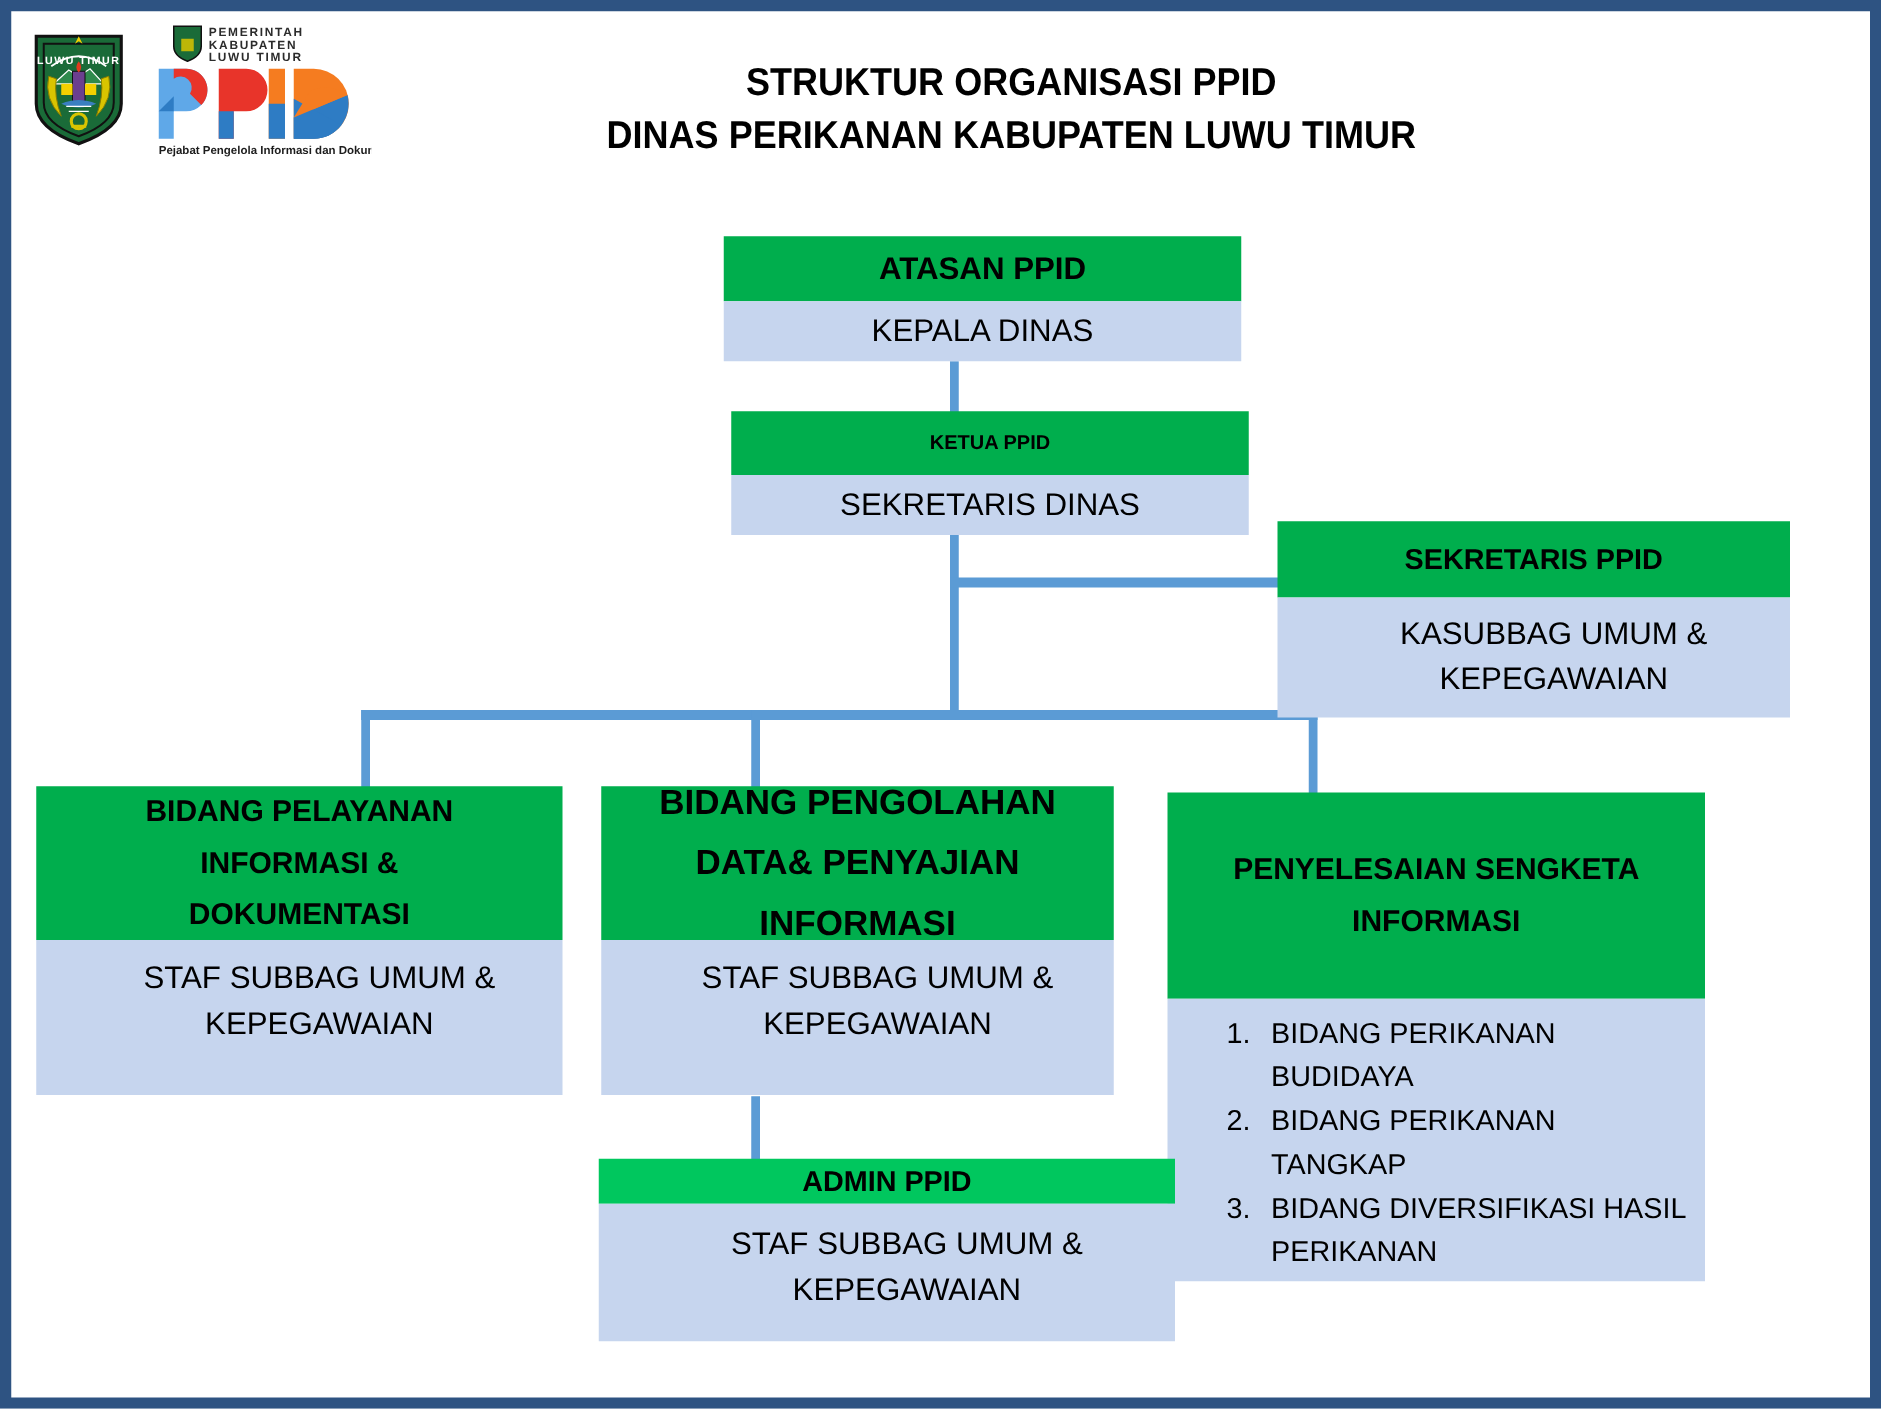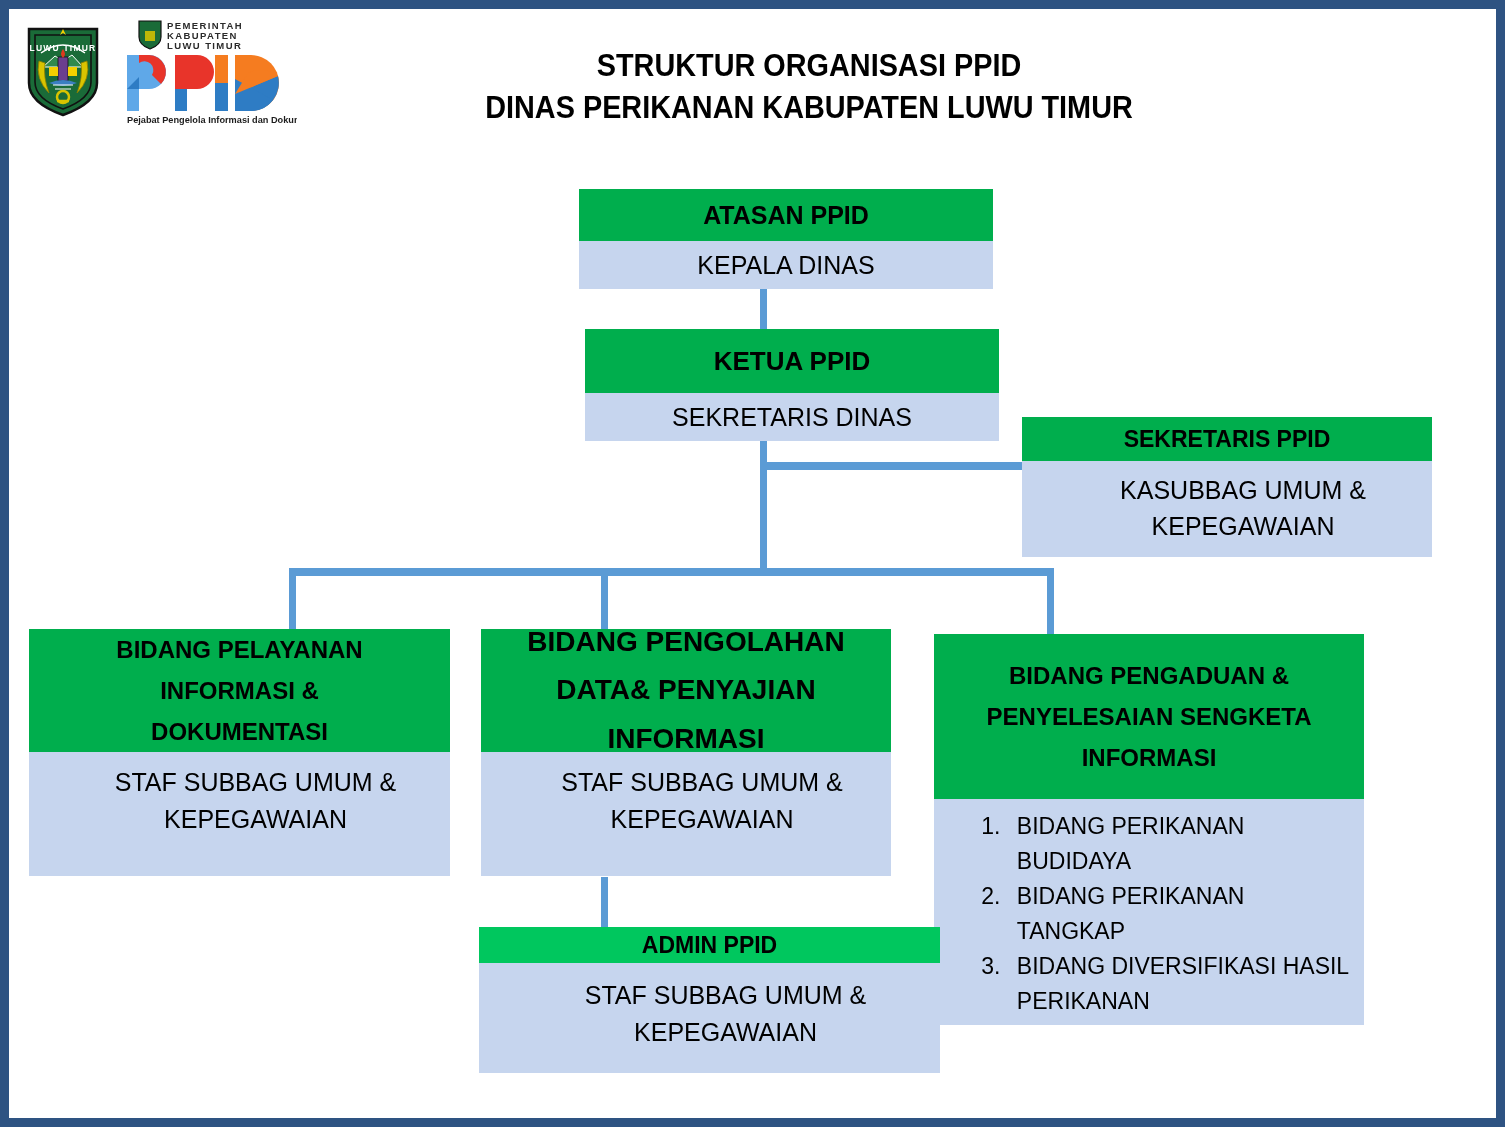--- a/index.html
+++ b/index.html
@@ -91,26 +91,26 @@
   }
   .node .body .inner { width: 100%; padding-left: 32px; }
 
   
   #node-atasan { left: 570px; top: 180px; width: 414px; }
   #node-atasan .head { height: 52px; font-size: 25px; }
   #node-atasan .body { height: 48px; font-size: 25px; align-items: center; }
 
   
   #node-ketua { left: 576px; top: 320px; width: 414px; }
-  #node-ketua .head { height: 64px; font-size: 26px; }
+  #node-ketua .head { height: 51px; font-size: 16px; }
   #node-ketua .body { height: 48px; font-size: 25px; align-items: center; }
 
   
   #node-sekretaris { left: 1013px; top: 408px; width: 410px; }
-  #node-sekretaris .head { height: 44px; font-size: 23px; }
+  #node-sekretaris .head { height: 61px; font-size: 23px; }
   #node-sekretaris .body { height: 96px; font-size: 25px; padding-top: 12px; line-height: 1.42; }
 
   
   #node-pelayanan { left: 20px; top: 620px; width: 421px; }
   #node-pelayanan .head { height: 123px; font-size: 24px; line-height: 1.72; flex-direction: column; }
   #node-pelayanan .body { height: 124px; font-size: 25px; padding-top: 12px; line-height: 1.48; }
 
   #node-pengolahan { left: 472px; top: 620px; width: 410px; }
   #node-pengolahan .head { height: 123px; font-size: 28px; line-height: 1.72; flex-direction: column; }
   #node-pengolahan .body { height: 124px; font-size: 25px; padding-top: 12px; line-height: 1.48; }
@@ -264,21 +264,20 @@
     <div class="body">
       <div class="inner">
         <div>STAF SUBBAG UMUM &amp;</div>
         <div>KEPEGAWAIAN</div>
       </div>
     </div>
   </div>
 
   <div class="node" id="node-pengaduan">
     <div class="head">
-      <span>BIDANG PENGADUAN &amp;</span>
       <span>PENYELESAIAN SENGKETA</span>
       <span>INFORMASI</span>
     </div>
     <div class="body">
       <ol>
         <li>
           <span style="display: block;">BIDANG PERIKANAN</span>
           <span style="display: block;">BUDIDAYA</span>
         </li>
         <li>

